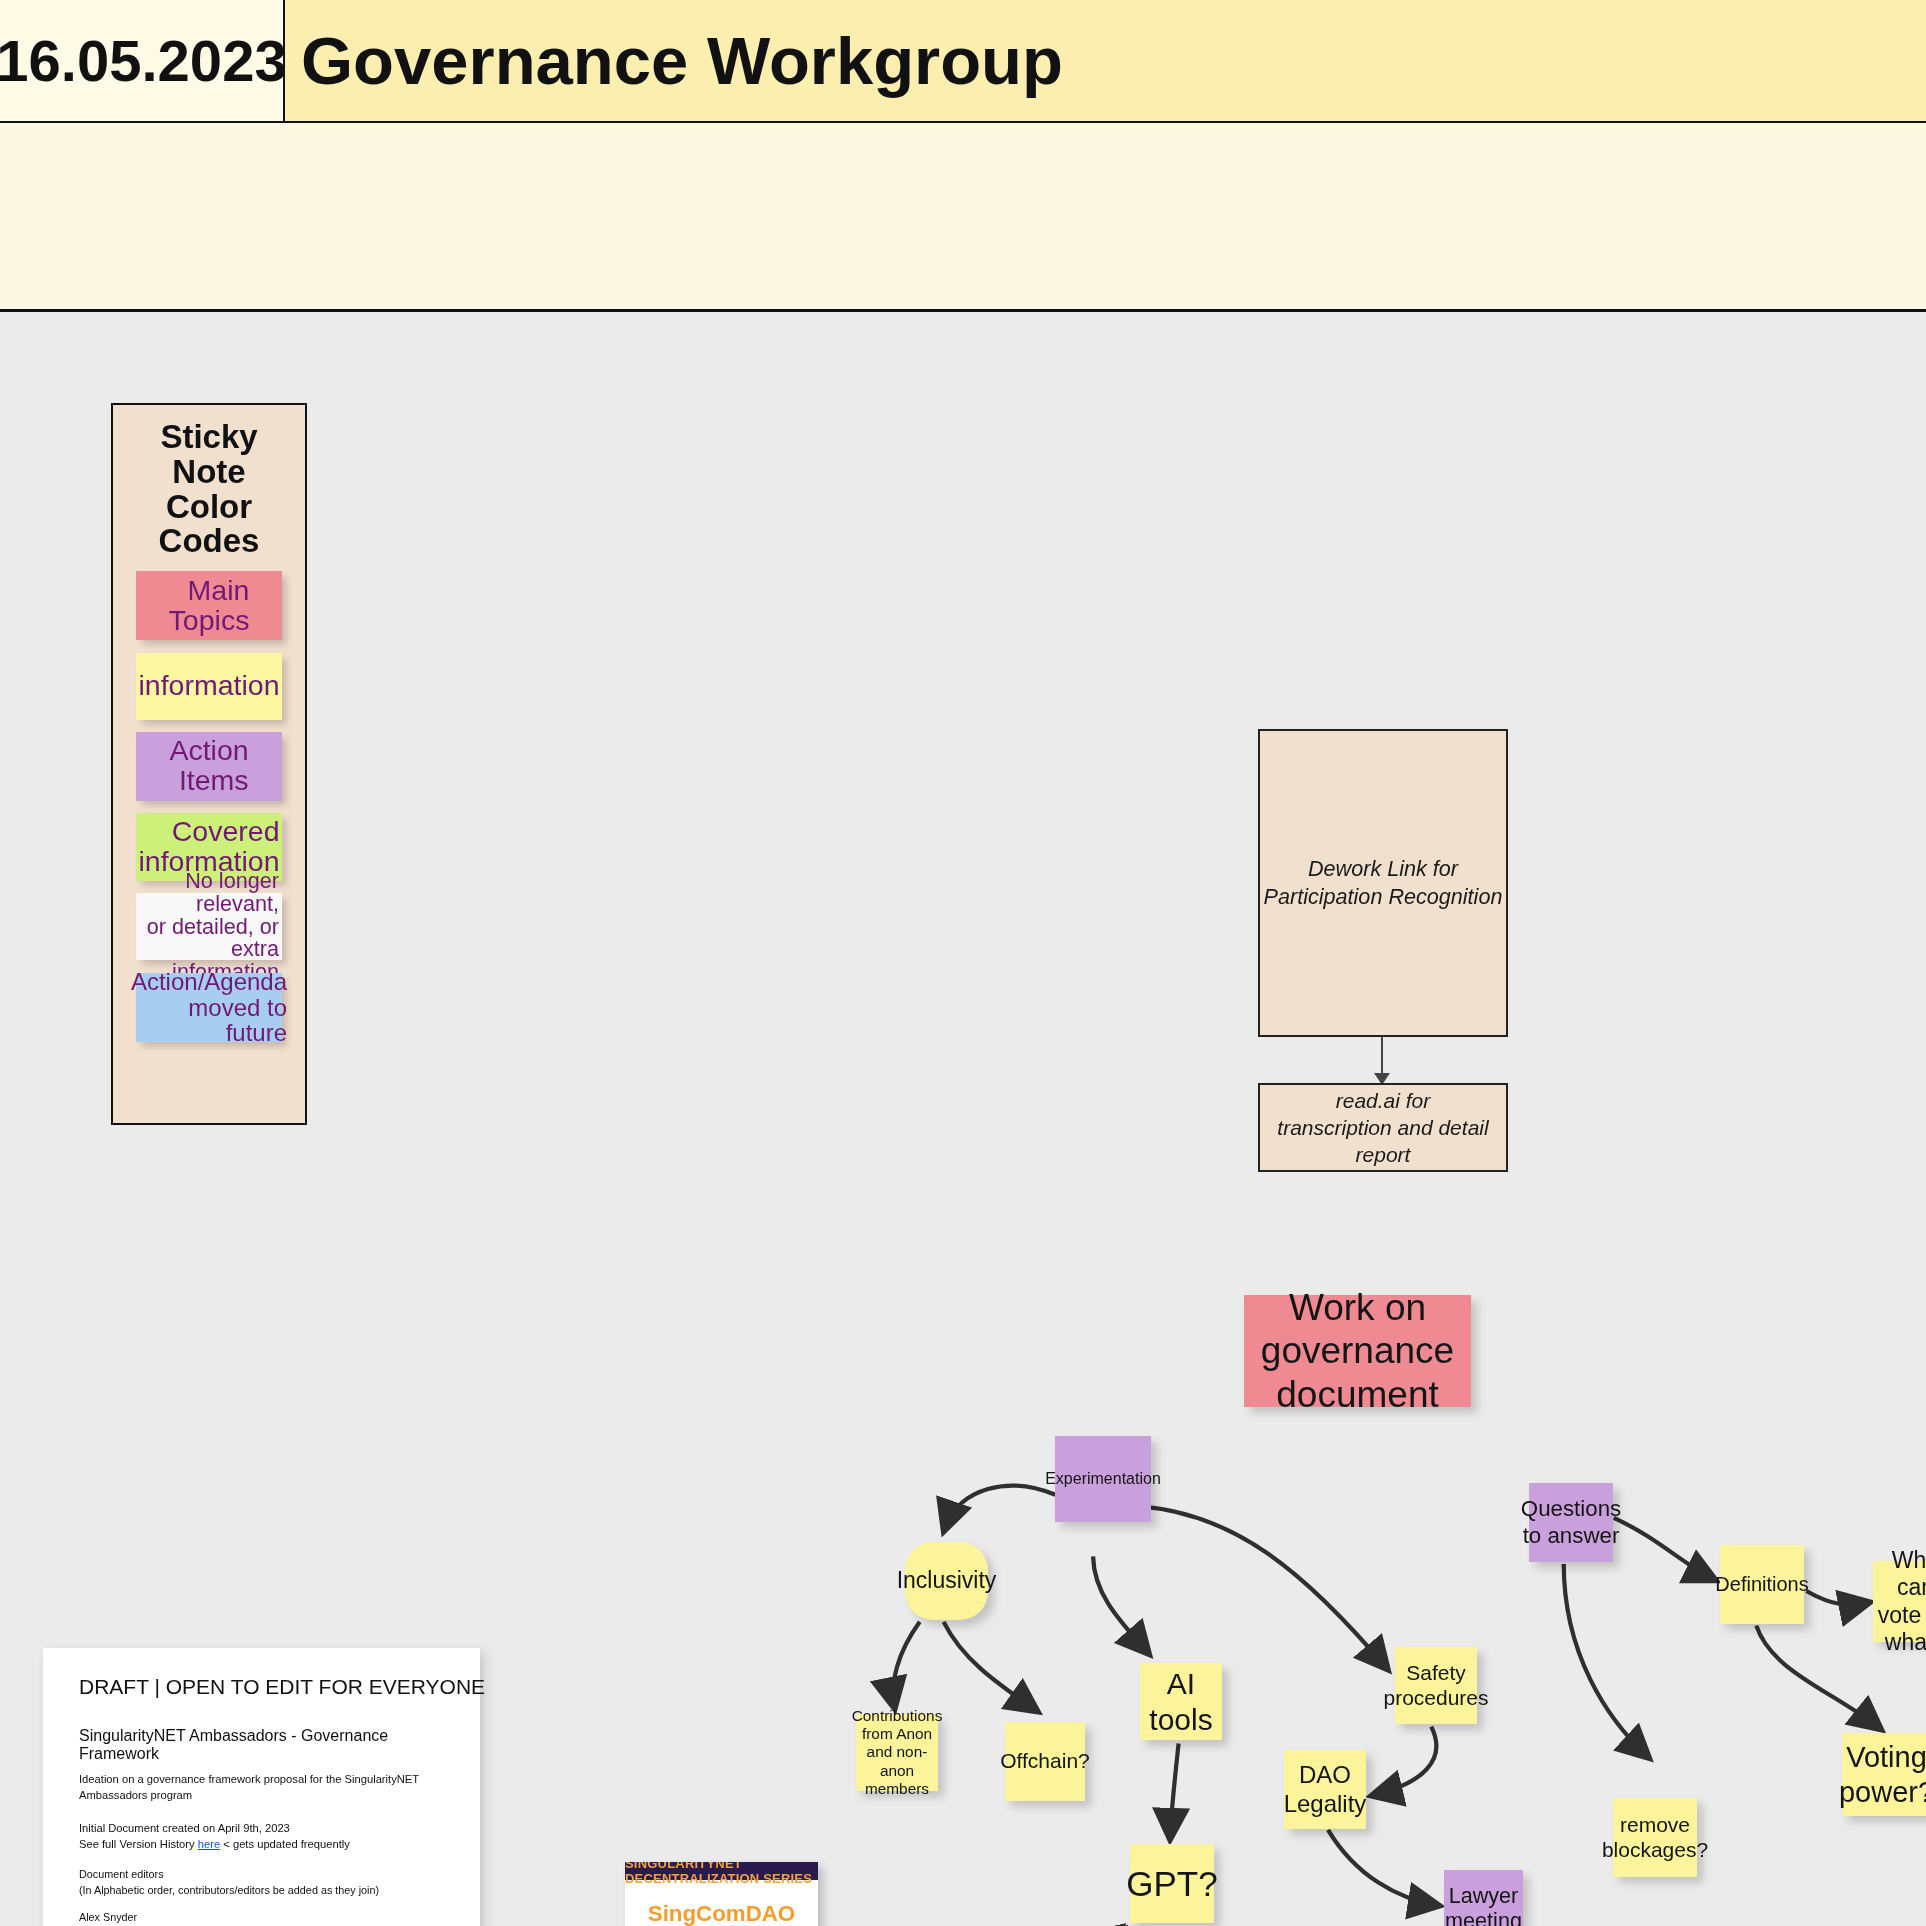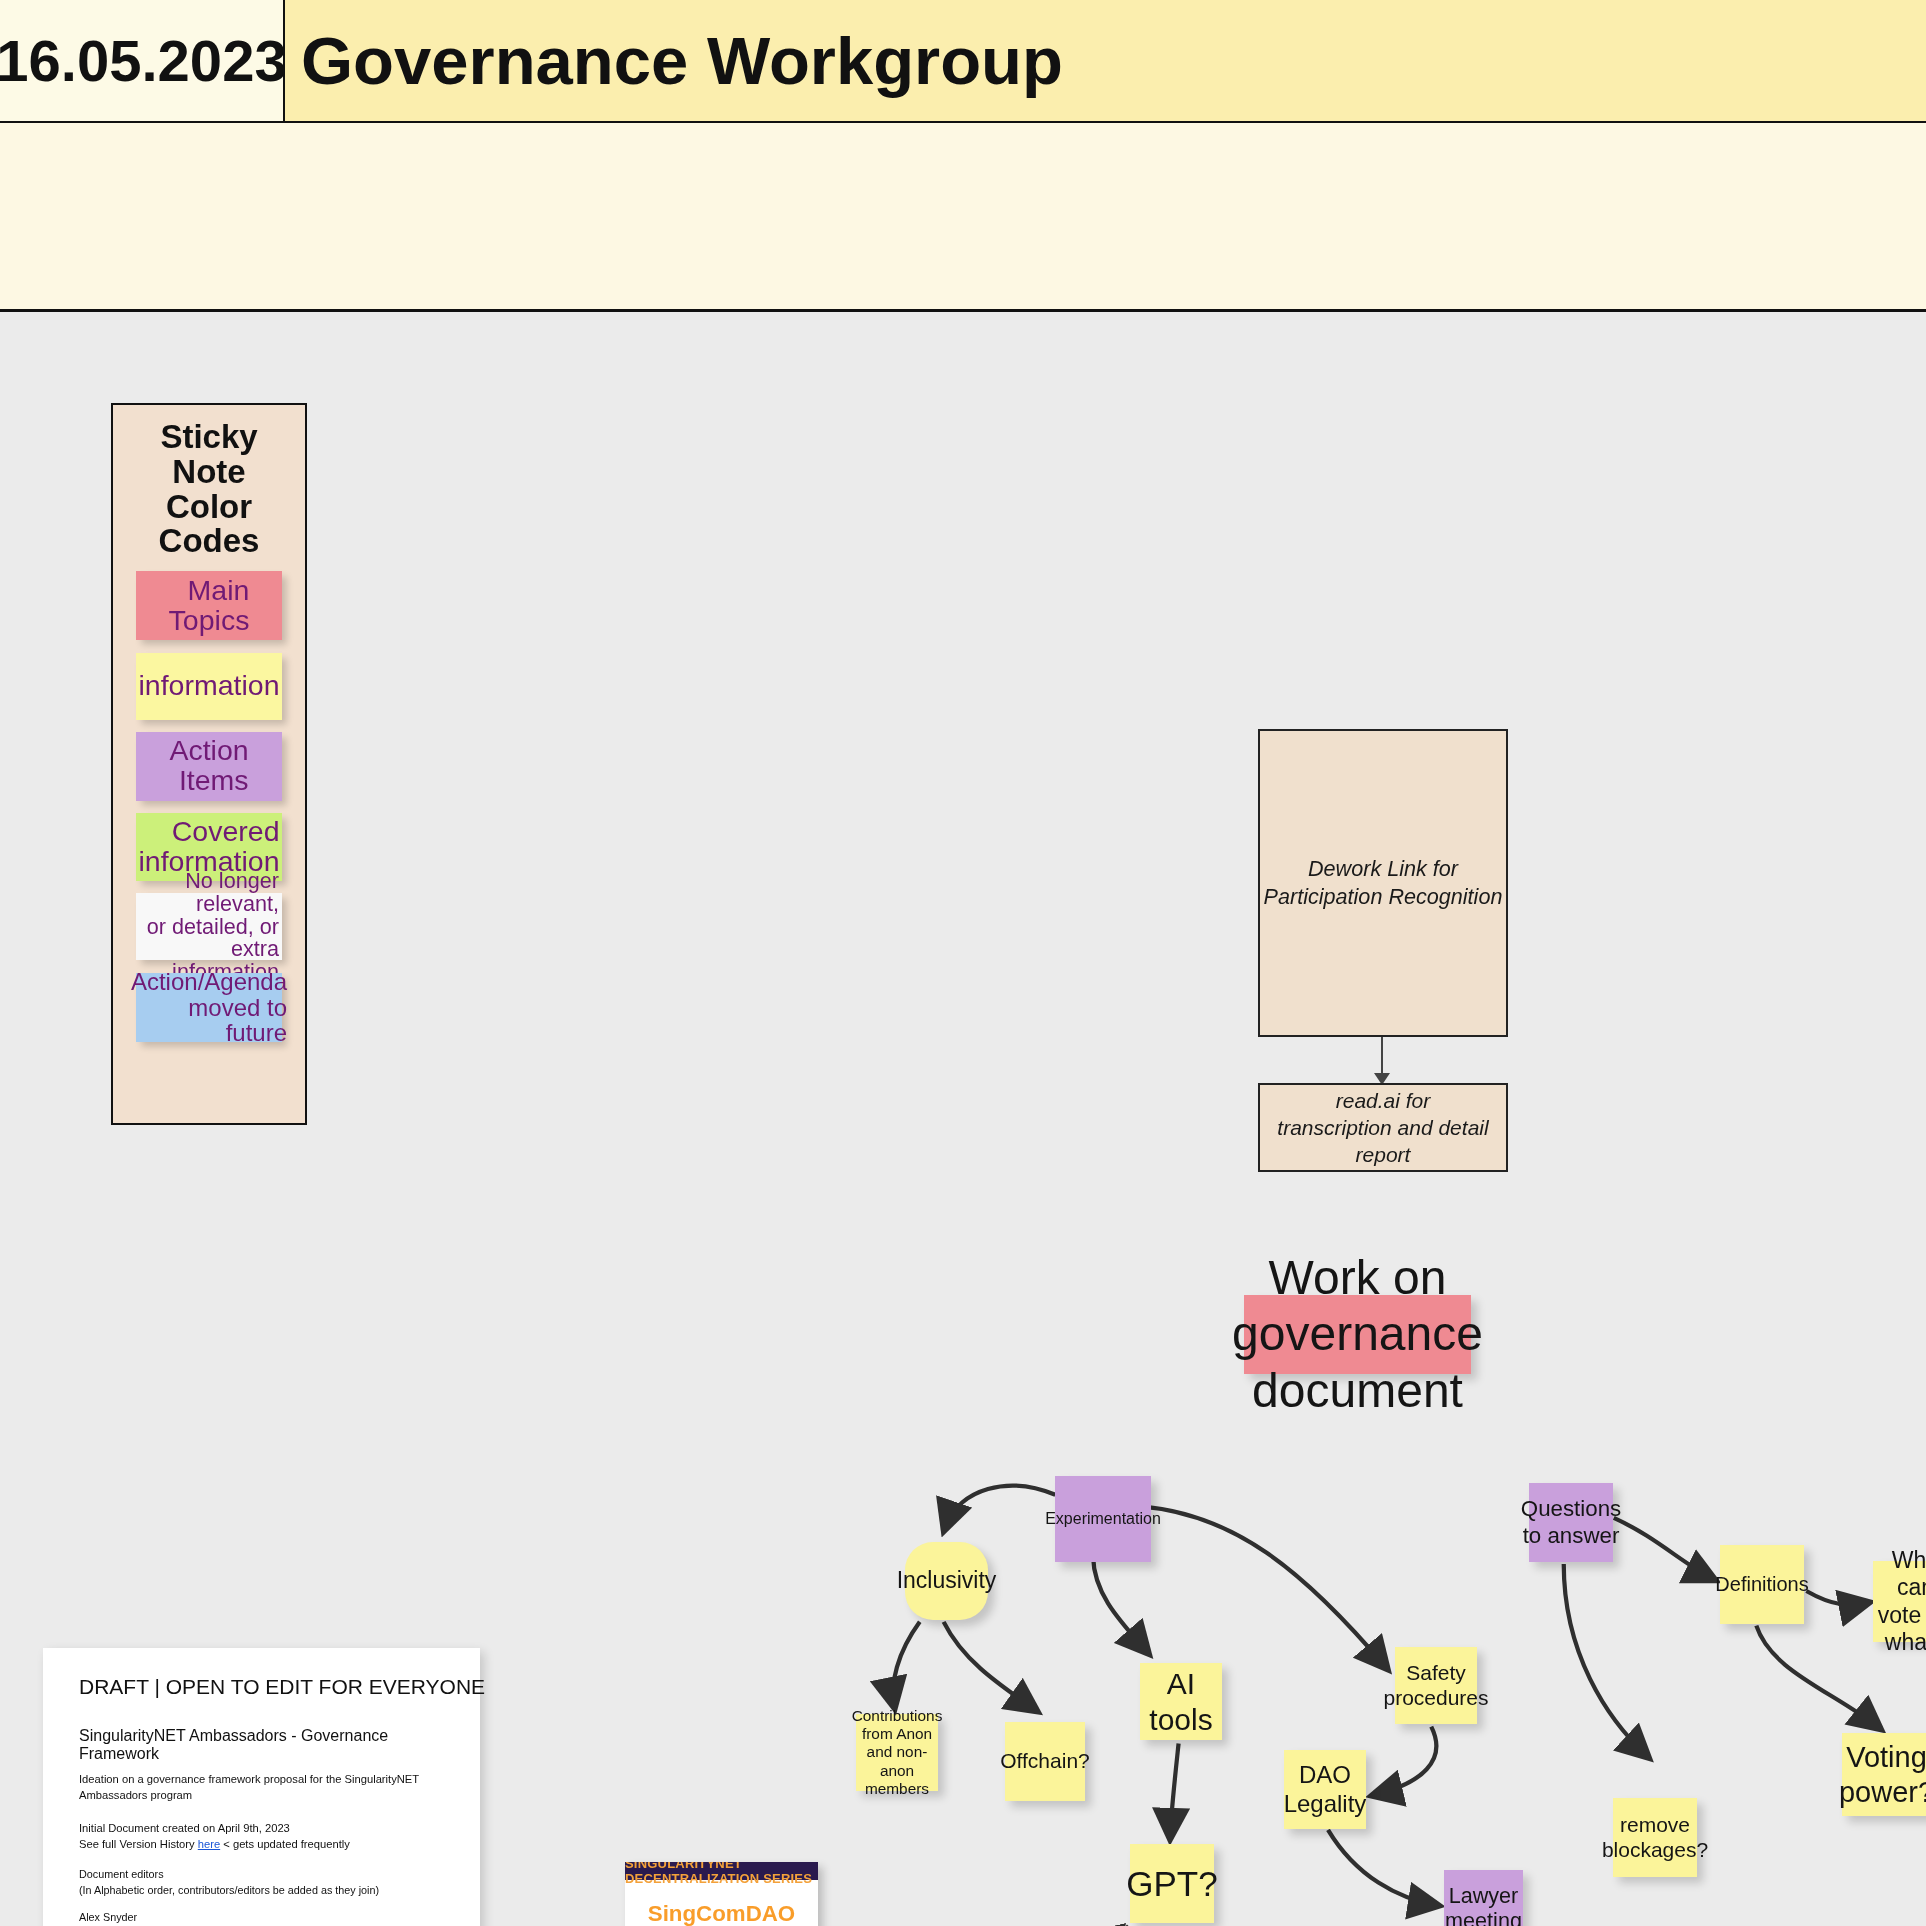--- a/index.html
+++ b/index.html
@@ -77,22 +77,22 @@
   
   .note{
     position:absolute;display:flex;align-items:center;justify-content:center;
     text-align:center;color:#151515;line-height:1.18;
     box-shadow:6.2px 6.2px 8.5px rgba(0,0,0,0.17);box-sizing:border-box;padding:3.9px;
   }
   .n-yellow{background:#fbf49a;}
   .n-purple{background:#c9a0dc;}
   .n-pink{background:#ef8a92;}
 
-  #n-work{left:1244px;top:983px;width:227px;height:79px;font-size:48px;}
-  #n-exper{left:1055px;top:1164px;width:96px;height:86px;font-size:16px;}
+  #n-work{left:1244px;top:983px;width:227px;height:112px;font-size:37px;}
+  #n-exper{left:1055px;top:1124px;width:96px;height:86px;font-size:16px;}
   #n-inclus{left:905px;top:1230px;width:83px;height:78px;font-size:23px;border-radius:28px;}
   #n-contrib{left:856px;top:1402px;width:82px;height:77px;font-size:15.4px;}
   #n-offchain{left:1005px;top:1410px;width:80px;height:79px;font-size:21px;}
   #n-aitools{left:1140px;top:1351px;width:82px;height:77px;font-size:30px;}
   #n-gpt{left:1130px;top:1532px;width:84px;height:79px;font-size:35px;}
   #n-safety{left:1395px;top:1335px;width:82px;height:77px;font-size:21px;}
   #n-daoleg{left:1284px;top:1438px;width:82px;height:79px;font-size:24px;}
   #n-lawyer{left:1444px;top:1558px;width:79px;height:76px;font-size:21.6px;}
   #n-quest{left:1529px;top:1171px;width:84px;height:79px;font-size:22.3px;}
   #n-defs{left:1720px;top:1233px;width:84px;height:79px;font-size:20px;}

